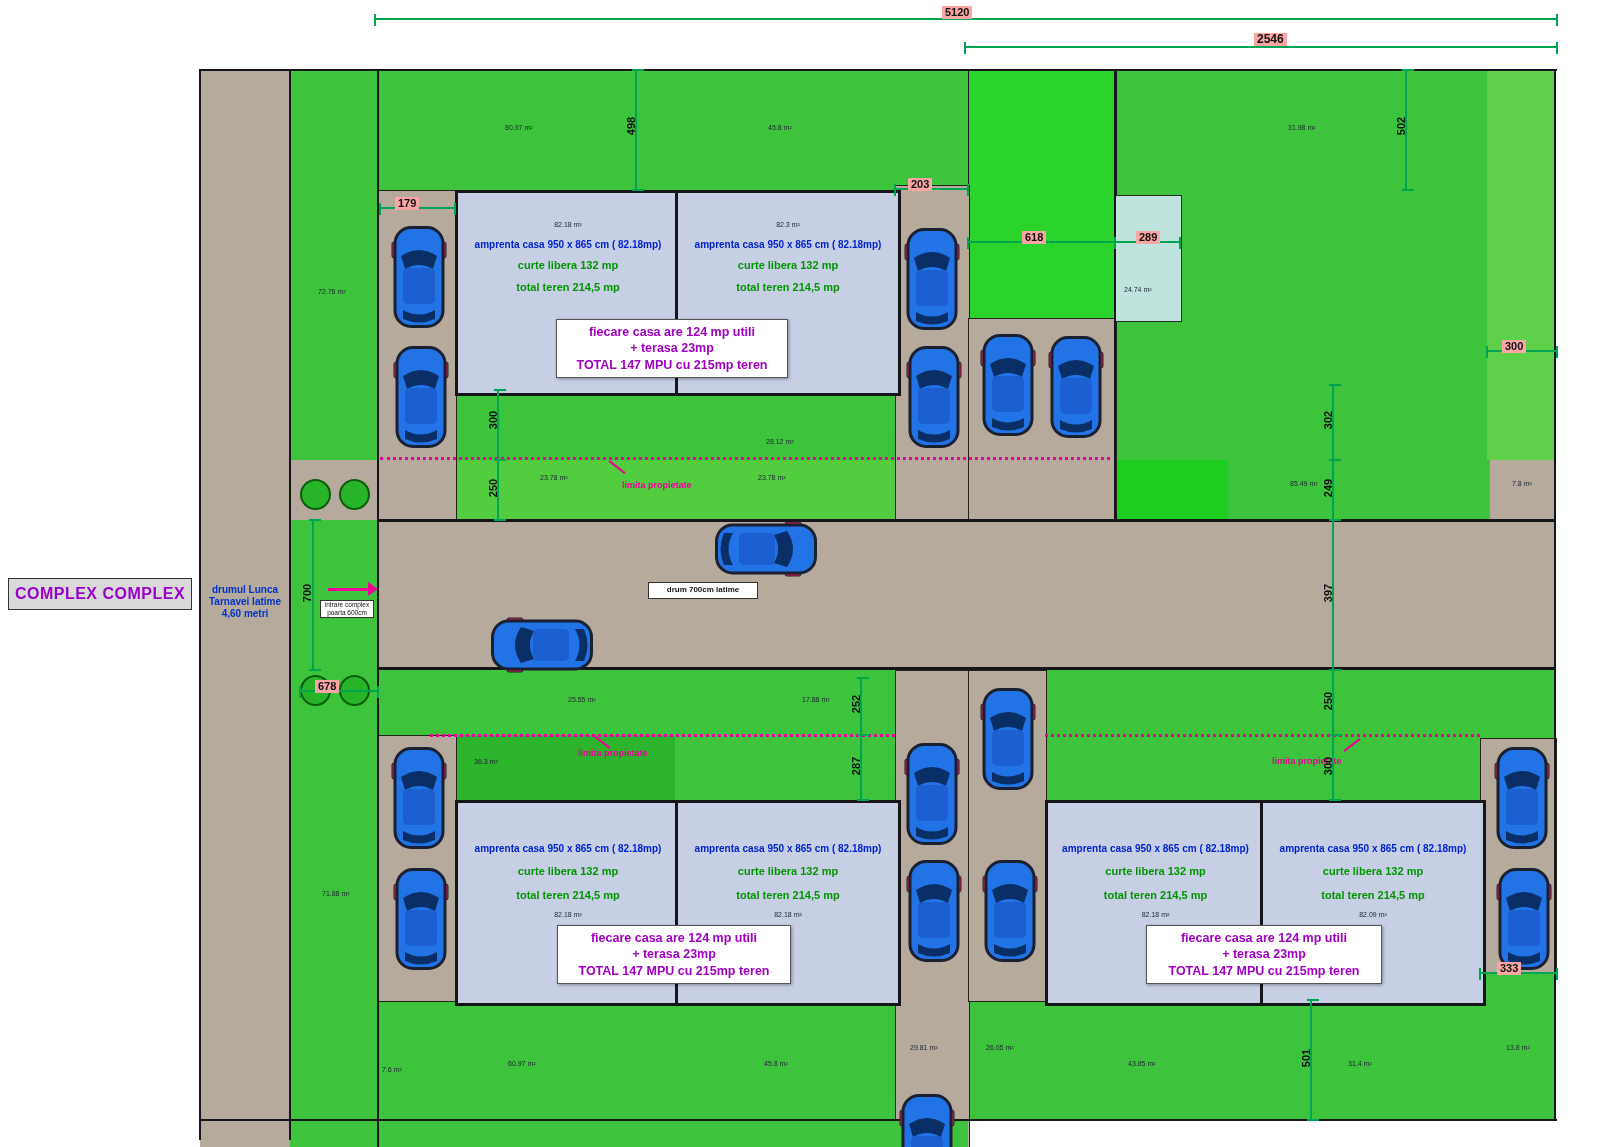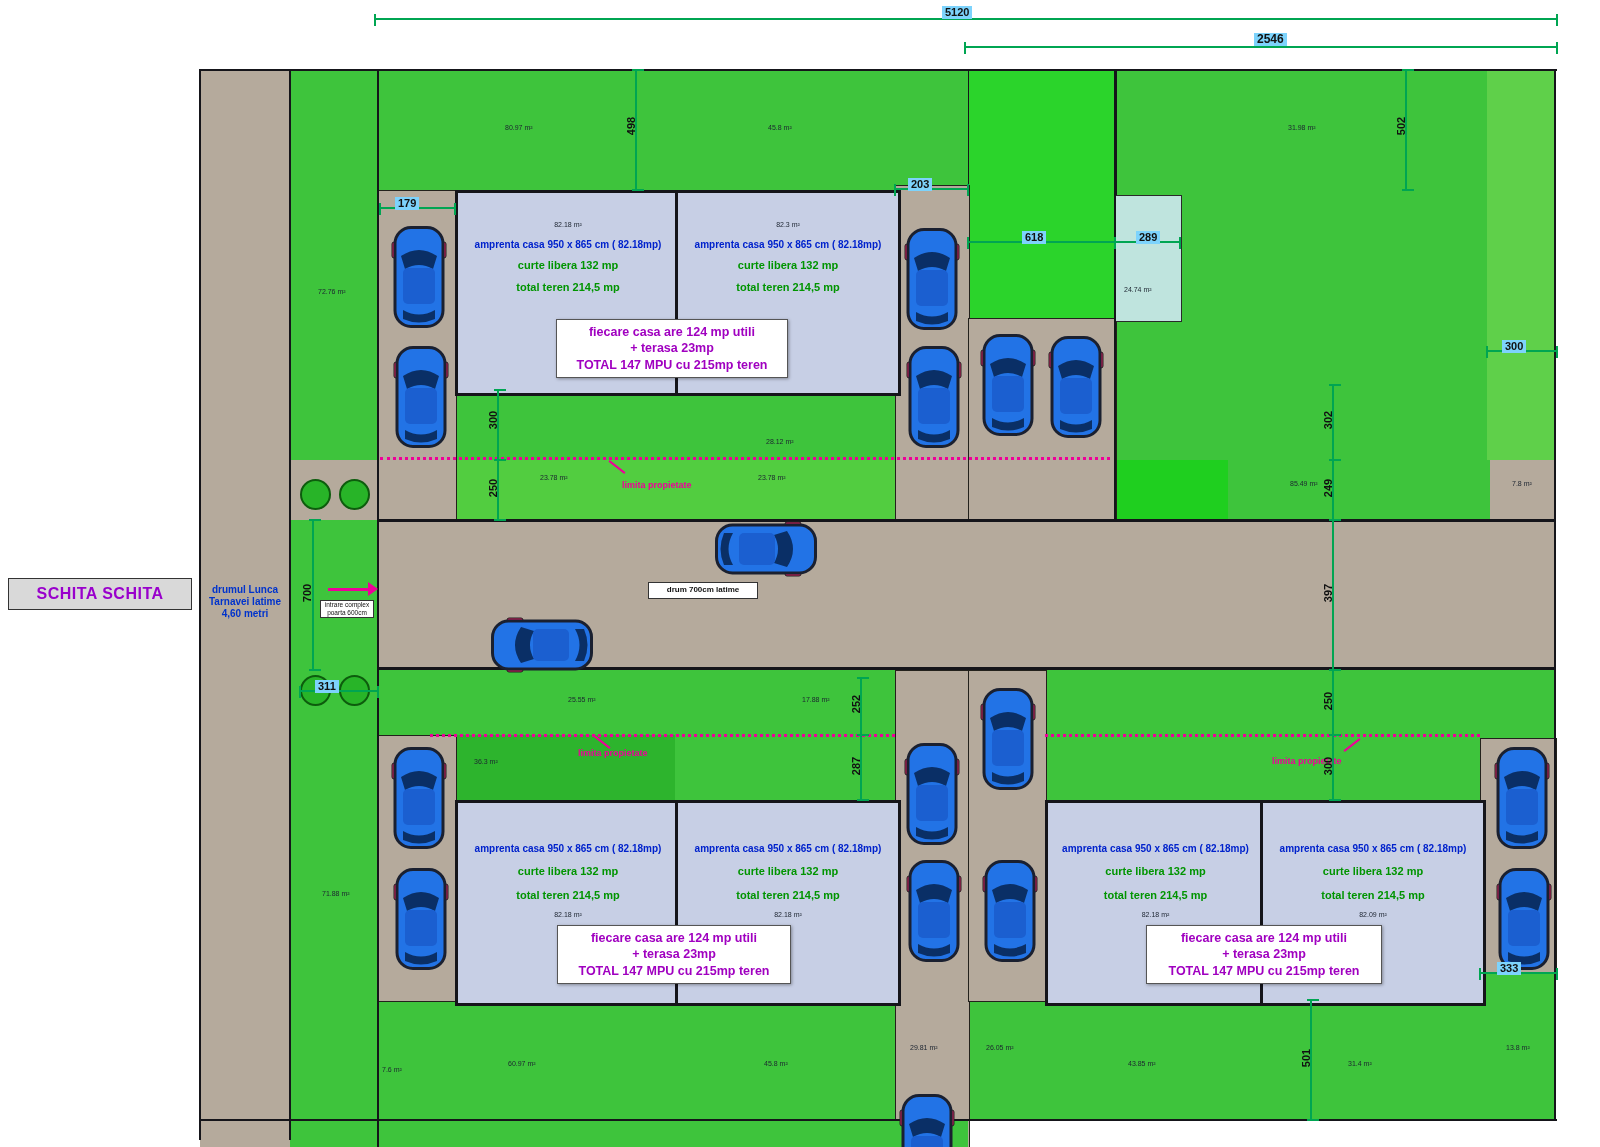--- a/index.html
+++ b/index.html
@@ -17,21 +17,21 @@
   .teal{background:#b9dcd3;border:2px solid #15151a}
   .teal-l{background:#bfe4de;border:1px solid #2a2a2a}
   .bline{background:#15151a;position:absolute}
   .gray-b{border:1.5px solid #23211c}
   .dim-h{height:0;border-top:2px solid #00a552}
   .dim-h::before,.dim-h::after{content:"";position:absolute;top:-6px;width:2px;height:12px;background:#00a552}
   .dim-h::before{left:-1px}.dim-h::after{right:-1px}
   .dim-v{width:0;border-left:2px solid #00a552}
   .dim-v::before,.dim-v::after{content:"";position:absolute;left:-5px;height:2px;width:12px;background:#00a552}
   .dim-v::before{top:-1px}.dim-v::after{bottom:-1px}
-  .dlabel{font-weight:bold;font-size:11px;background:#7dd3fc;padding:0 3px;line-height:13px;text-align:center;white-space:nowrap}
+  .dlabel{font-weight:bold;font-size:11px;background:#fca5a5;padding:0 3px;line-height:13px;text-align:center;white-space:nowrap}
   .dvlabel{font-weight:bold;font-size:11px;transform:rotate(-90deg);transform-origin:center;white-space:nowrap}
   .area-label{font-size:7px;color:#1c2430;white-space:nowrap}
   .h-blue{color:#0022cc;font-weight:bold;font-size:10px;text-align:center}
   .h-green{color:#009400;font-weight:bold;font-size:11px;text-align:center}
   .infobox{background:#fff;border:1px solid #555;color:#a000c0;font-weight:bold;font-size:12.5px;
            text-align:center;padding:4px 4px;line-height:1.3;box-shadow:1px 1px 3px rgba(0,0,0,.35)}
   .limita{height:0;border-top:3px dotted #ee0099}
   .limita-label{color:#ee0099;font-weight:bold;font-size:9px;white-space:nowrap}
   .tree{width:27px;height:27px;border-radius:50%;background:#28b428;border:2px solid #0d5c0d}
   .title-box{background:#d9d9d9;border:1px solid #333;color:#9900cc;font-weight:bold;font-size:16px;
@@ -231,21 +231,21 @@
   <div class="abs dim-v" style="left:497px;top:390px;height:70px"></div>
   <span class="abs dvlabel" style="left:484px;top:414px">300</span>
 
   <div class="abs dim-v" style="left:497px;top:460px;height:60px"></div>
   <span class="abs dvlabel" style="left:484px;top:482px">250</span>
 
   <div class="abs dim-v" style="left:312px;top:520px;height:150px"></div>
   <span class="abs dvlabel" style="left:298px;top:587px">700</span>
 
   <div class="abs dim-h" style="left:300px;top:690px;width:78px"></div>
-  <span class="abs dlabel" style="left:315px;top:680px">311</span>
+  <span class="abs dlabel" style="left:315px;top:680px">678</span>
 
   <div class="abs dim-v" style="left:1332px;top:385px;height:75px"></div>
   <span class="abs dvlabel" style="left:1319px;top:414px">302</span>
 
   <div class="abs dim-v" style="left:1332px;top:460px;height:60px"></div>
   <span class="abs dvlabel" style="left:1319px;top:482px">249</span>
 
   <div class="abs dim-v" style="left:1332px;top:520px;height:150px"></div>
   <span class="abs dvlabel" style="left:1319px;top:587px">397</span>
 
@@ -299,21 +299,21 @@
     <div>fiecare casa are 124 mp utili</div>
     <div>+ terasa 23mp</div>
     <div>TOTAL 147 MPU cu 215mp teren</div>
   </div>
   <div class="abs infobox" style="left:1146px;top:925px;width:226px">
     <div>fiecare casa are 124 mp utili</div>
     <div>+ terasa 23mp</div>
     <div>TOTAL 147 MPU cu 215mp teren</div>
   </div>
 
-  <div class="abs title-box" style="left:8px;top:578px;width:182px;height:30px">SCHITA SCHITA</div>
+  <div class="abs title-box" style="left:8px;top:578px;width:182px;height:30px">COMPLEX COMPLEX</div>
   <div class="abs street-label" style="left:202px;top:584px;width:86px">drumul Lunca Tarnavei latime 4,60 metri</div>
 
   <div class="abs" style="left:328px;top:588px;width:40px;height:3px;background:#ee0099"></div>
   <div class="abs" style="left:368px;top:582px;width:0;height:0;border-left:10px solid #ee0099;border-top:7px solid transparent;border-bottom:7px solid transparent"></div>
   <div class="abs small-box" style="left:320px;top:600px;width:52px">intrare complex poarta 600cm</div>
 
   <div class="abs road-box" style="left:648px;top:582px;width:108px;height:15px">drum 700cm latime</div>
 
 </div>
 

